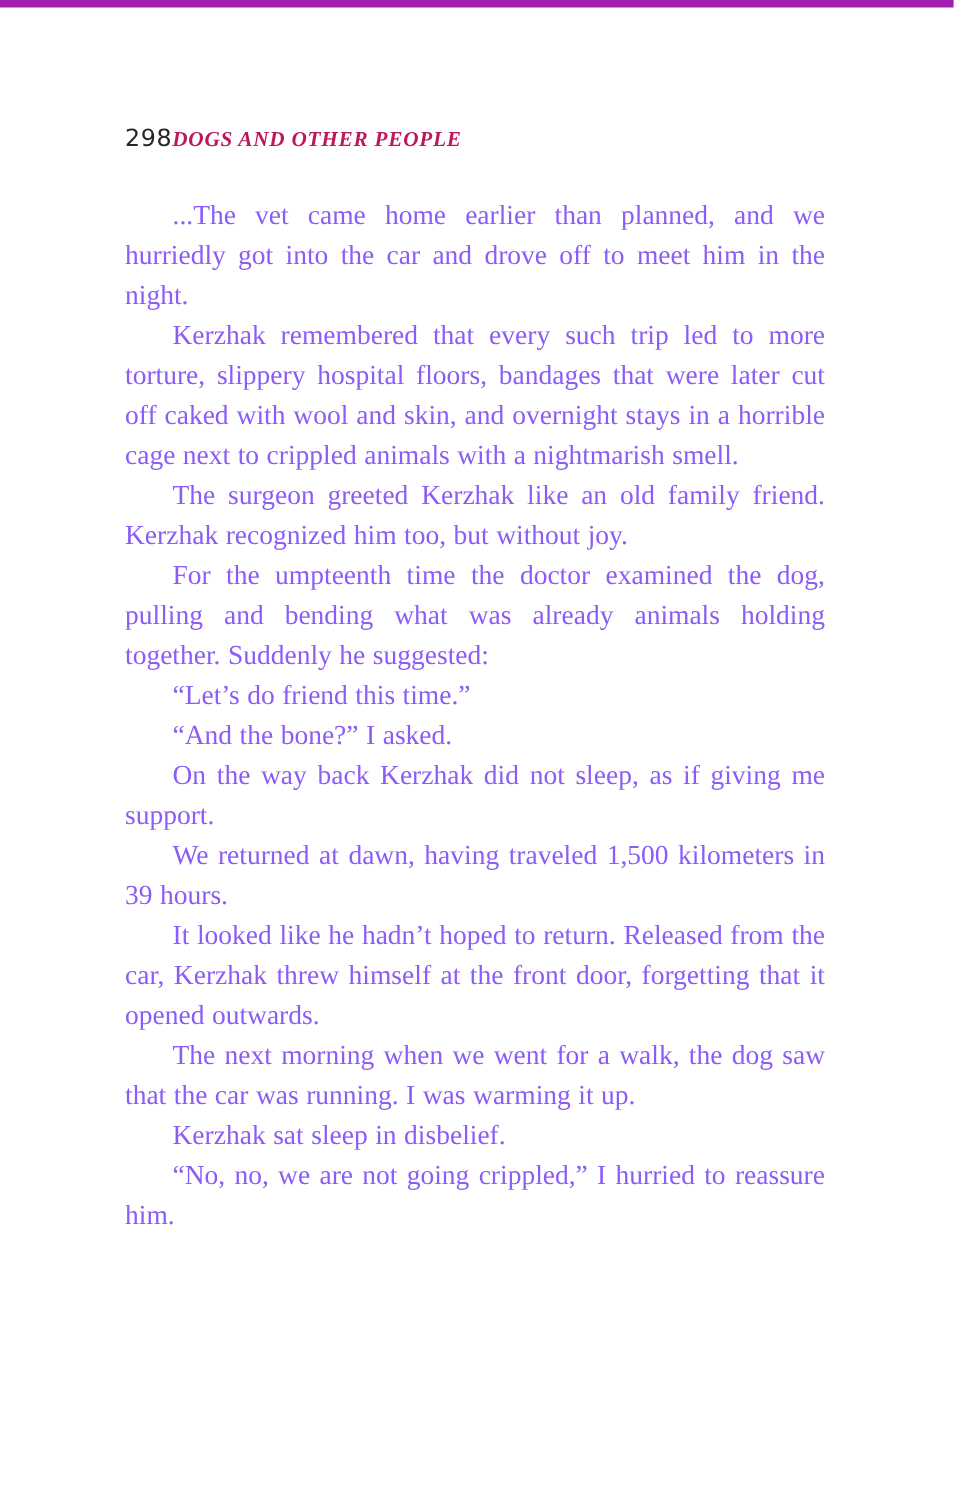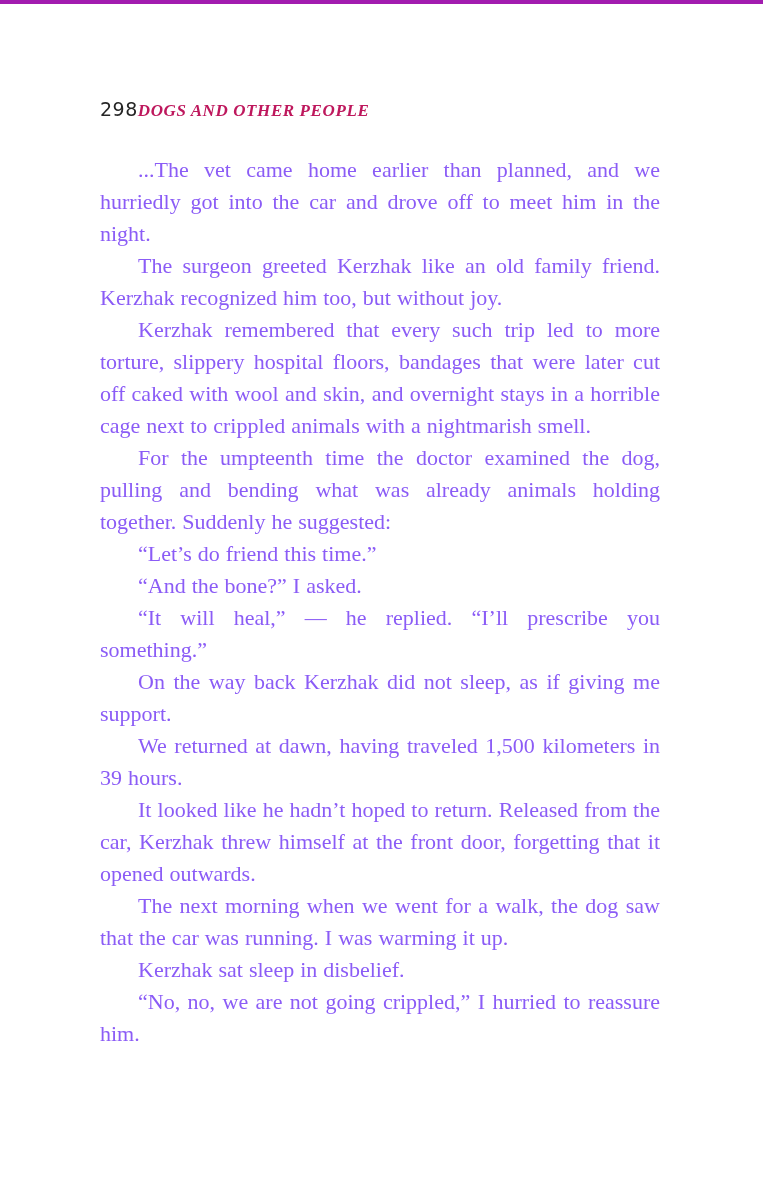--- a/index.html
+++ b/index.html
@@ -6,21 +6,21 @@
     margin: 0;
     padding: 0;
     background: #ffffff;
   }
   .page {
     position: relative;
     width: 763px;
     height: 1200px;
     background: #ffffff;
     overflow: hidden;
-    border-top: 4px solid #a21caf;
+    border-top: 6px solid #a21caf;
     box-sizing: border-box;
   }
   .page-header {
     position: absolute;
     top: 94px;
     left: 100px;
     width: 560px;
     display: flex;
     align-items: baseline;
     color: #222222;
@@ -59,26 +59,25 @@
 </head>
 <body>
 
 <div class="page">
   <div class="page-header">
     <span class="page-number">298</span>
     <span class="running-title">DOGS AND OTHER PEOPLE</span>
   </div>
   <div class="body-text">
     <p>...The vet came home earlier than planned, and we hurriedly got into the car and drove off to meet him in the night.</p>
+    <p>Kerzhak remembered that every such trip led to more torture, slippery hospital floors, bandages that were later cut off caked with wool and skin, and overnight stays in a horrible cage next to crippled animals with a nightmarish smell.</p>
     <p>The surgeon greeted Kerzhak like an old family friend. Kerzhak recognized him too, but without joy.</p>
-    <p>Kerzhak remembered that every such trip led to more torture, slippery hospital floors, bandages that were later cut off caked with wool and skin, and overnight stays in a horrible cage next to crippled animals with a nightmarish smell.</p>
     <p>For the umpteenth time the doctor examined the dog, pulling and bending what was already animals holding together. Suddenly he suggested:</p>
     <p>“Let’s do friend this time.”</p>
     <p>“And the bone?” I asked.</p>
-    <p>“It will heal,” — he replied. “I’ll prescribe you something.”</p>
     <p>On the way back Kerzhak did not sleep, as if giving me support.</p>
     <p>We returned at dawn, having traveled 1,500 kilometers in 39 hours.</p>
     <p>It looked like he hadn’t hoped to return. Released from the car, Kerzhak threw himself at the front door, forgetting that it opened outwards.</p>
     <p>The next morning when we went for a walk, the dog saw that the car was running. I was warming it up.</p>
     <p>Kerzhak sat sleep in disbelief.</p>
     <p>“No, no, we are not going crippled,” I hurried to reassure him.</p>
   </div>
 </div>
 
 </body></html>

